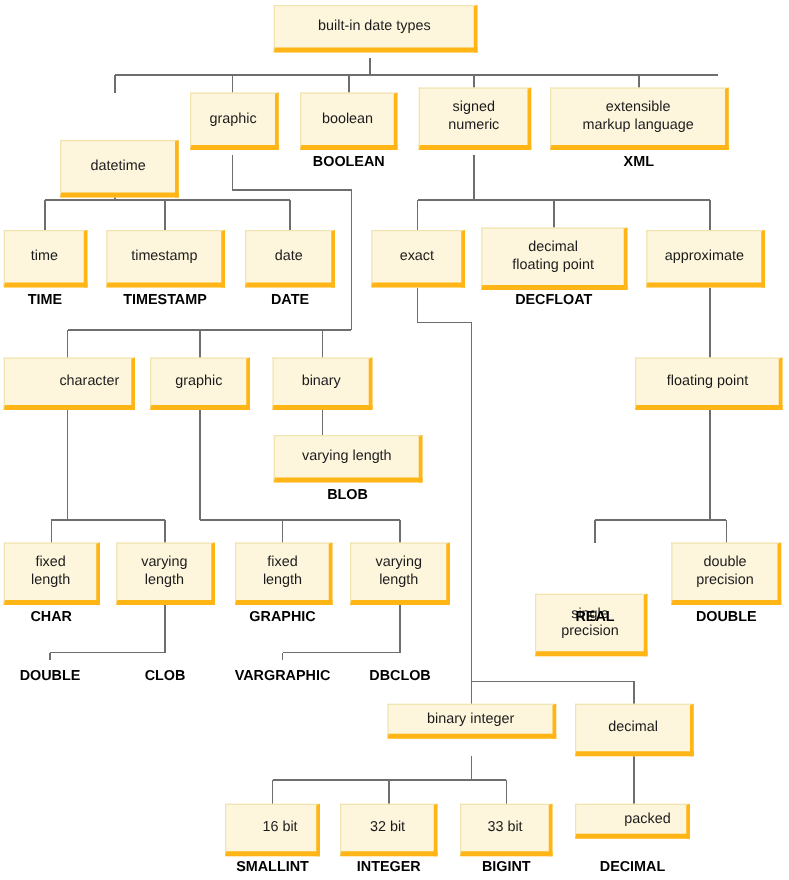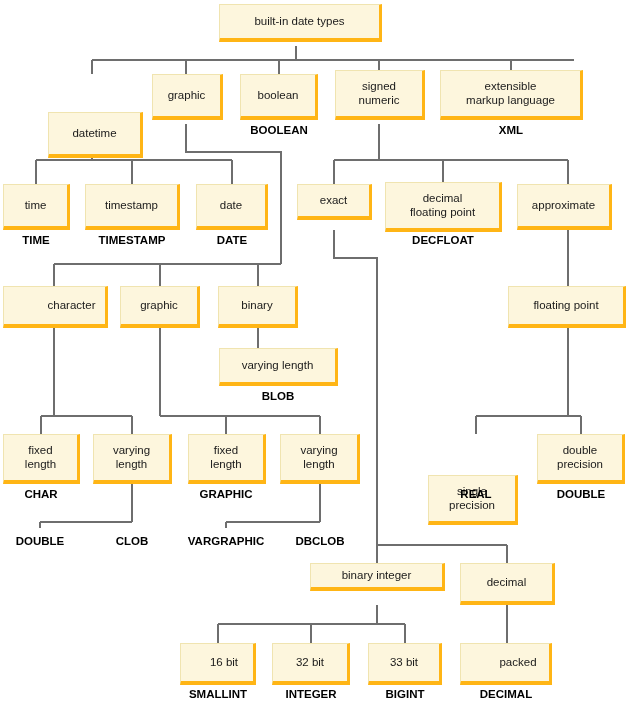--- a/index.html
+++ b/index.html
@@ -83,21 +83,21 @@
       <div class="node-box" style="left: 48px; top: 74px; width: 95px; height: 46px; margin-top: 38px;">datetime</div>
       <div class="node-box" style="left: 152px; top: 74px; width: 71px; height: 46px;">graphic</div>
       <div class="node-box" style="left: 240px; top: 74px; width: 78px; height: 46px;">boolean</div>
       <div class="node-box" style="left: 335px; top: 70px; width: 90px; height: 50px;">signed
 numeric</div>
       <div class="node-box" style="left: 440px; top: 70px; width: 143px; height: 50px;">extensible
 markup language</div>
       <div class="node-box" style="left: 3px; top: 184px; width: 67px; height: 46px;">time</div>
       <div class="node-box" style="left: 85px; top: 184px; width: 95px; height: 46px;">timestamp</div>
       <div class="node-box" style="left: 196px; top: 184px; width: 72px; height: 46px;">date</div>
-      <div class="node-box" style="left: 297px; top: 184px; width: 75px; height: 36px;">exact</div>
+      <div class="node-box" style="left: 297px; top: 184px; width: 75px; height: 46px;">exact</div>
       <div class="node-box" style="left: 385px; top: 182px; width: 117px; height: 50px;">decimal
 floating point</div>
       <div class="node-box" style="left: 517px; top: 184px; width: 95px; height: 46px;">approximate</div>
       <div class="node-box" style="left: 3px; top: 286px; width: 105px; height: 42px; padding-left: 36px;">character</div>
       <div class="node-box" style="left: 120px; top: 286px; width: 80px; height: 42px;">graphic</div>
       <div class="node-box" style="left: 218px; top: 286px; width: 80px; height: 42px;">binary</div>
       <div class="node-box" style="left: 508px; top: 286px; width: 118px; height: 42px;">floating point</div>
       <div class="node-box" style="left: 219px; top: 348px; width: 119px; height: 38px;">varying length</div>
       <div class="node-box" style="left: 3px; top: 434px; width: 77px; height: 50px;">fixed
 length</div>
@@ -109,21 +109,21 @@
 length</div>
       <div class="node-box" style="left: 428px; top: 434px; width: 90px; height: 50px; margin-top: 41px;">single
 precision</div>
       <div class="node-box" style="left: 537px; top: 434px; width: 88px; height: 50px;">double
 precision</div>
       <div class="node-box" style="left: 310px; top: 563px; width: 135px; height: 28px;">binary integer</div>
       <div class="node-box" style="left: 460px; top: 563px; width: 95px; height: 42px;">decimal</div>
       <div class="node-box" style="left: 180px; top: 643px; width: 76px; height: 42px; padding-left: 16px;">16 bit</div>
       <div class="node-box" style="left: 272px; top: 643px; width: 78px; height: 42px;">32 bit</div>
       <div class="node-box" style="left: 368px; top: 643px; width: 74px; height: 42px;">33 bit</div>
-      <div class="node-box" style="left: 460px; top: 643px; width: 92px; height: 42px; padding-left: 28px;">packed</div>
+      <div class="node-box" style="left: 460px; top: 643px; width: 92px; height: 28px; padding-left: 28px;">packed</div>
     </div>
   <div id="labels-container">
       <div class="node-label" style="left: 279px; top: 124px;">BOOLEAN</div>
       <div class="node-label" style="left: 511px; top: 124px;">XML</div>
       <div class="node-label" style="left: 36px; top: 234px;">TIME</div>
       <div class="node-label" style="left: 132px; top: 234px;">TIMESTAMP</div>
       <div class="node-label" style="left: 232px; top: 234px;">DATE</div>
       <div class="node-label" style="left: 443px; top: 234px;">DECFLOAT</div>
       <div class="node-label" style="left: 278px; top: 390px;">BLOB</div>
       <div class="node-label" style="left: 41px; top: 488px;">CHAR</div>

